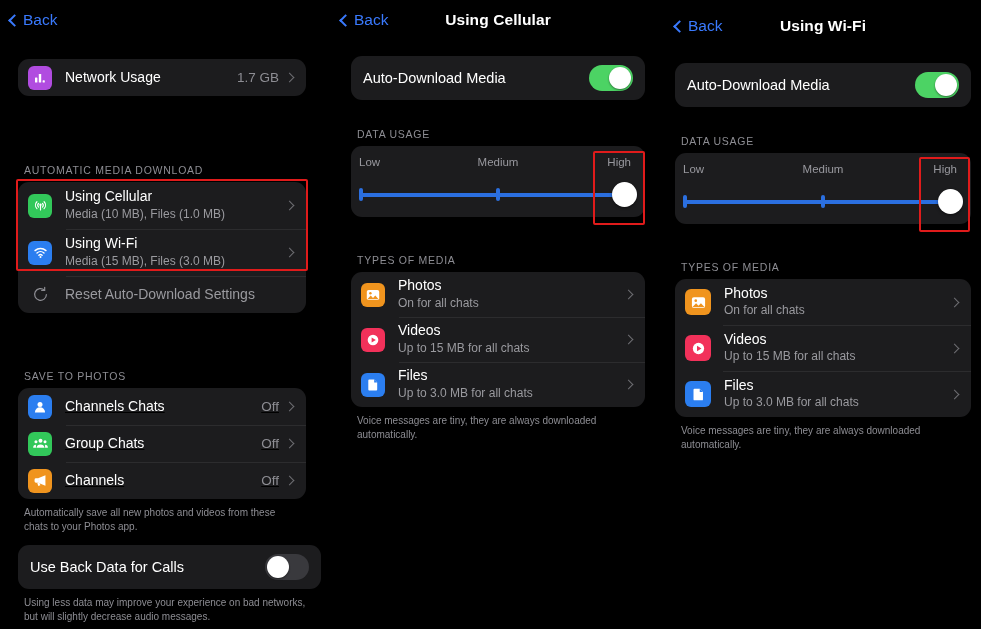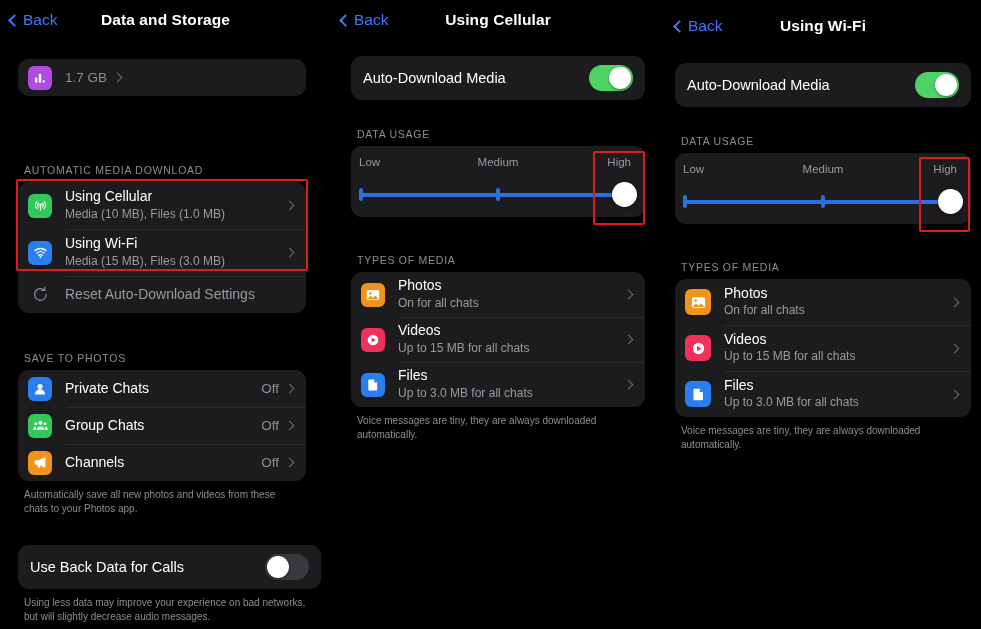--- a/index.html
+++ b/index.html
@@ -114,32 +114,34 @@
 
 <div class="screen">
 
   <div class="panel" id="panel-left">
 
     <div class="navbar">
       <div class="nav-back">
         <span class="chev-left"></span>
         <span>Back</span>
       </div>
-      <div class="nav-title">Data and Storage</div>
     </div>
 
     <div class="blk" style="left:18px; top:59px; width:288px;">
       <div class="card">
         <div class="row">
           <div class="row-icon" style="background:#b14ce0;">
             <svg width="16" height="16" viewBox="0 0 16 16">
                 <rect x="3" y="7.5" width="2.4" height="5" rx=".6" fill="#fff"></rect>
                 <rect x="6.8" y="4" width="2.4" height="8.5" rx=".6" fill="#fff"></rect>
                 <rect x="10.6" y="10.3" width="2.2" height="2.2" rx=".6" fill="#fff"></rect>
               </svg>
+          </div>
+          <div class="row-main">
+            <div class="row-title">Network Usage</div>
           </div>
           <div class="row-value">1.7 GB</div>
           <span class="chev-right"></span>
         </div>
       </div>
     </div>
 
     <div class="blk" style="left:18px; top:164px; width:288px;">
       <div class="section-head">AUTOMATIC MEDIA DOWNLOAD</div>
       <div class="card">
@@ -188,32 +190,32 @@
                 </g>
               </svg>
           </div>
           <div class="row-main">
             <div class="row-title" style="color:#9a9a9f;">Reset Auto-Download Settings</div>
           </div>
         </div>
       </div>
     </div>
 
-    <div class="blk" style="left:18px; top:352px; width:288px;">
+    <div class="blk" style="left:18px; top:370px; width:288px;text-decoration:underline;">
       <div class="section-head">SAVE TO PHOTOS</div>
       <div class="card">
         <div class="row">
           <div class="row-icon" style="background:#2b7ef0;">
             <svg width="16" height="16" viewBox="0 0 16 16">
                 <circle cx="8" cy="5.4" r="2.5" fill="#fff"></circle>
                 <path d="M2.9 13.4a5.1 5.1 0 0 1 10.2 0z" fill="#fff"></path>
               </svg>
           </div>
           <div class="row-main">
-            <div class="row-title">Private Chats</div>
+            <div class="row-title">Channels Chats</div>
           </div>
           <div class="row-value">Off</div>
           <span class="chev-right"></span>
         </div>
         <div class="row">
           <div class="row-icon" style="background:#32c85a;">
             <svg width="17" height="17" viewBox="0 0 18 18">
                 <circle cx="9" cy="6.2" r="2.1" fill="#fff"></circle>
                 <circle cx="4.2" cy="7.1" r="1.6" fill="#fff"></circle>
                 <circle cx="13.8" cy="7.1" r="1.6" fill="#fff"></circle>

